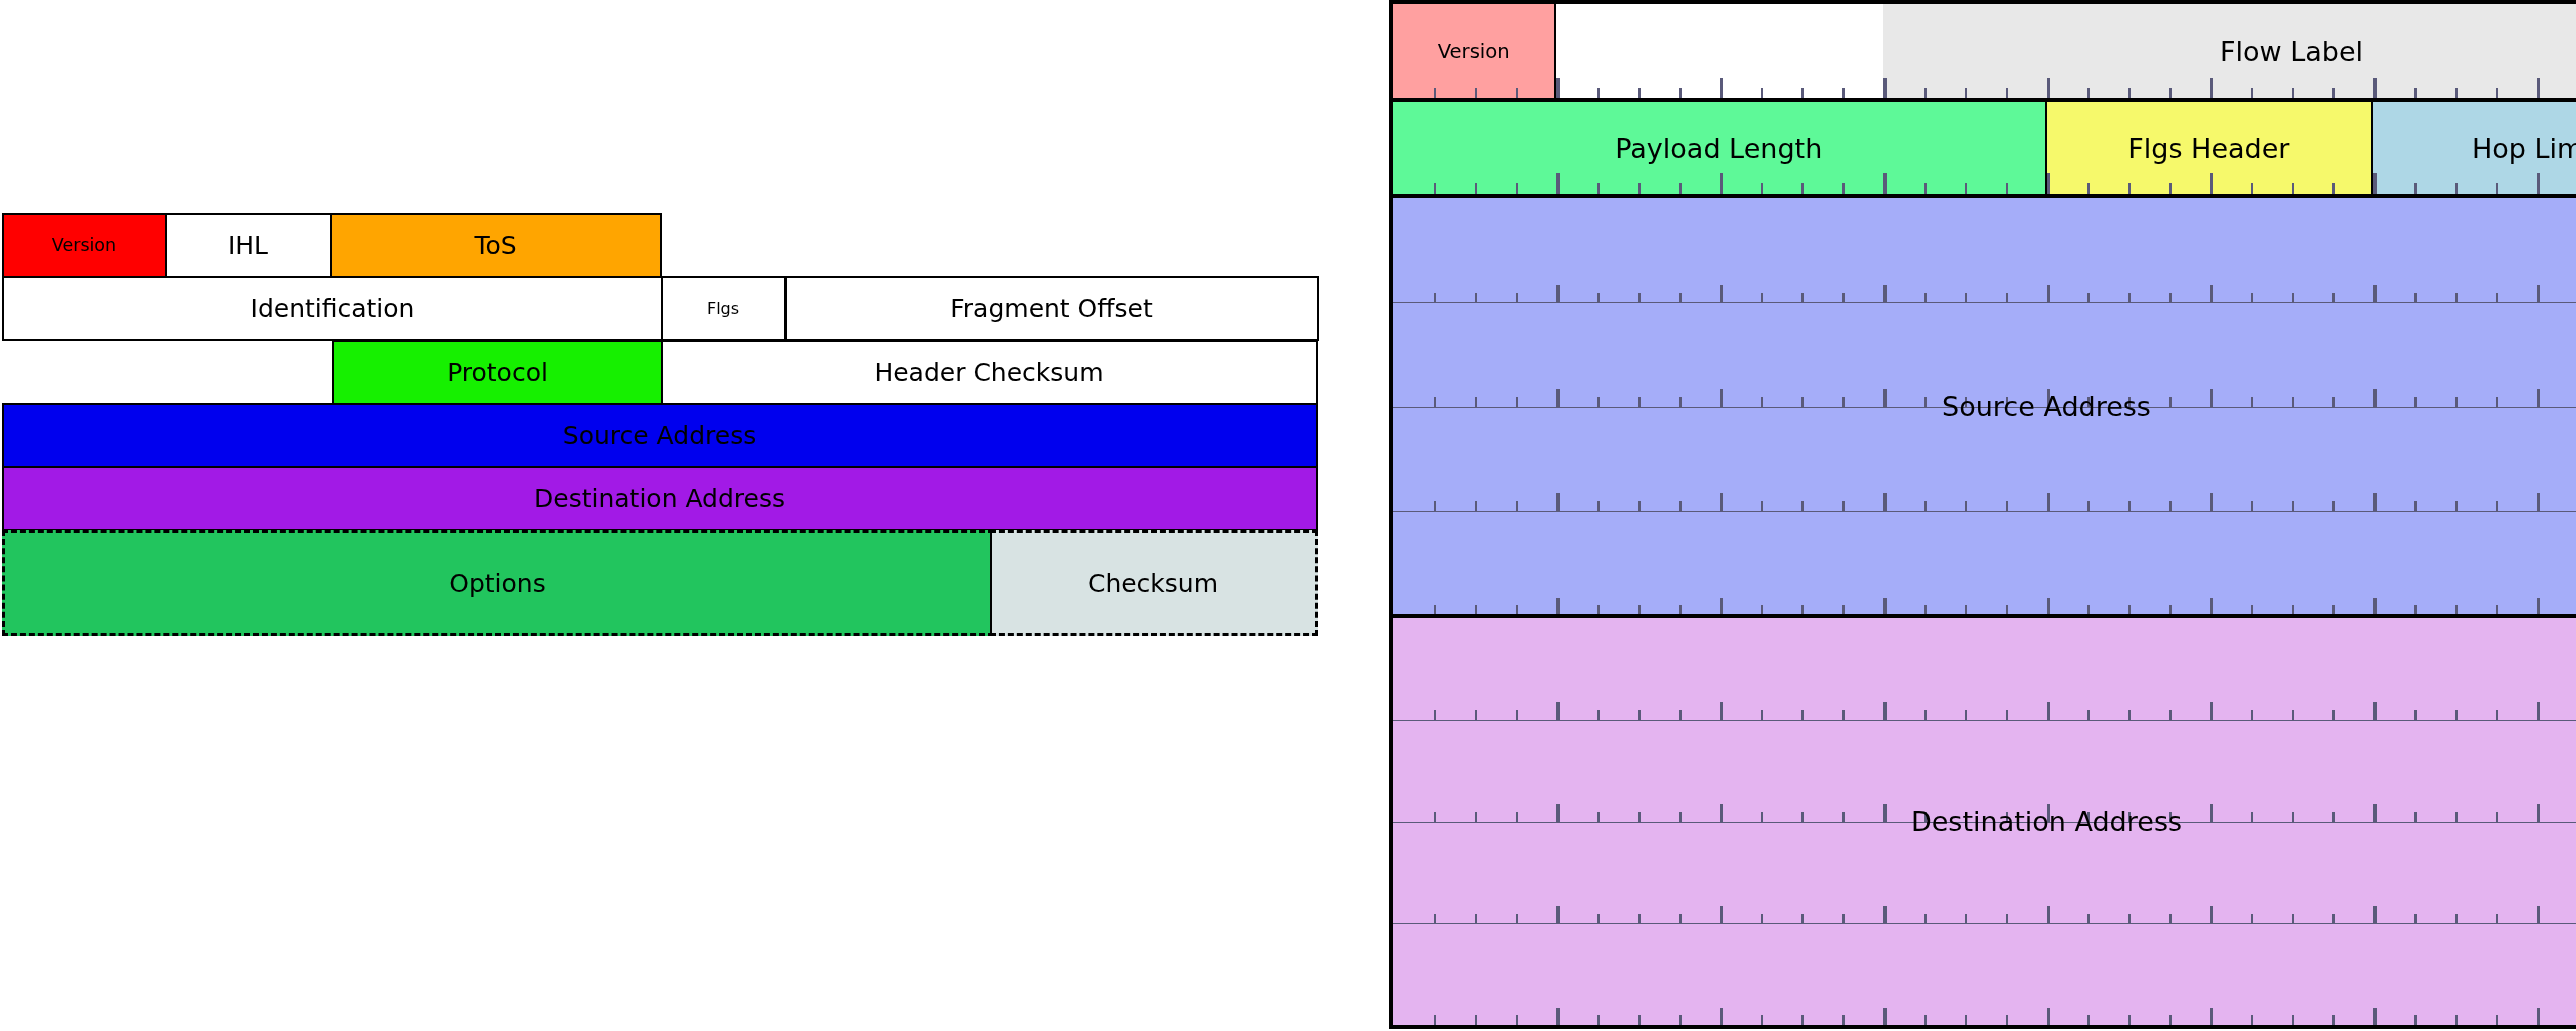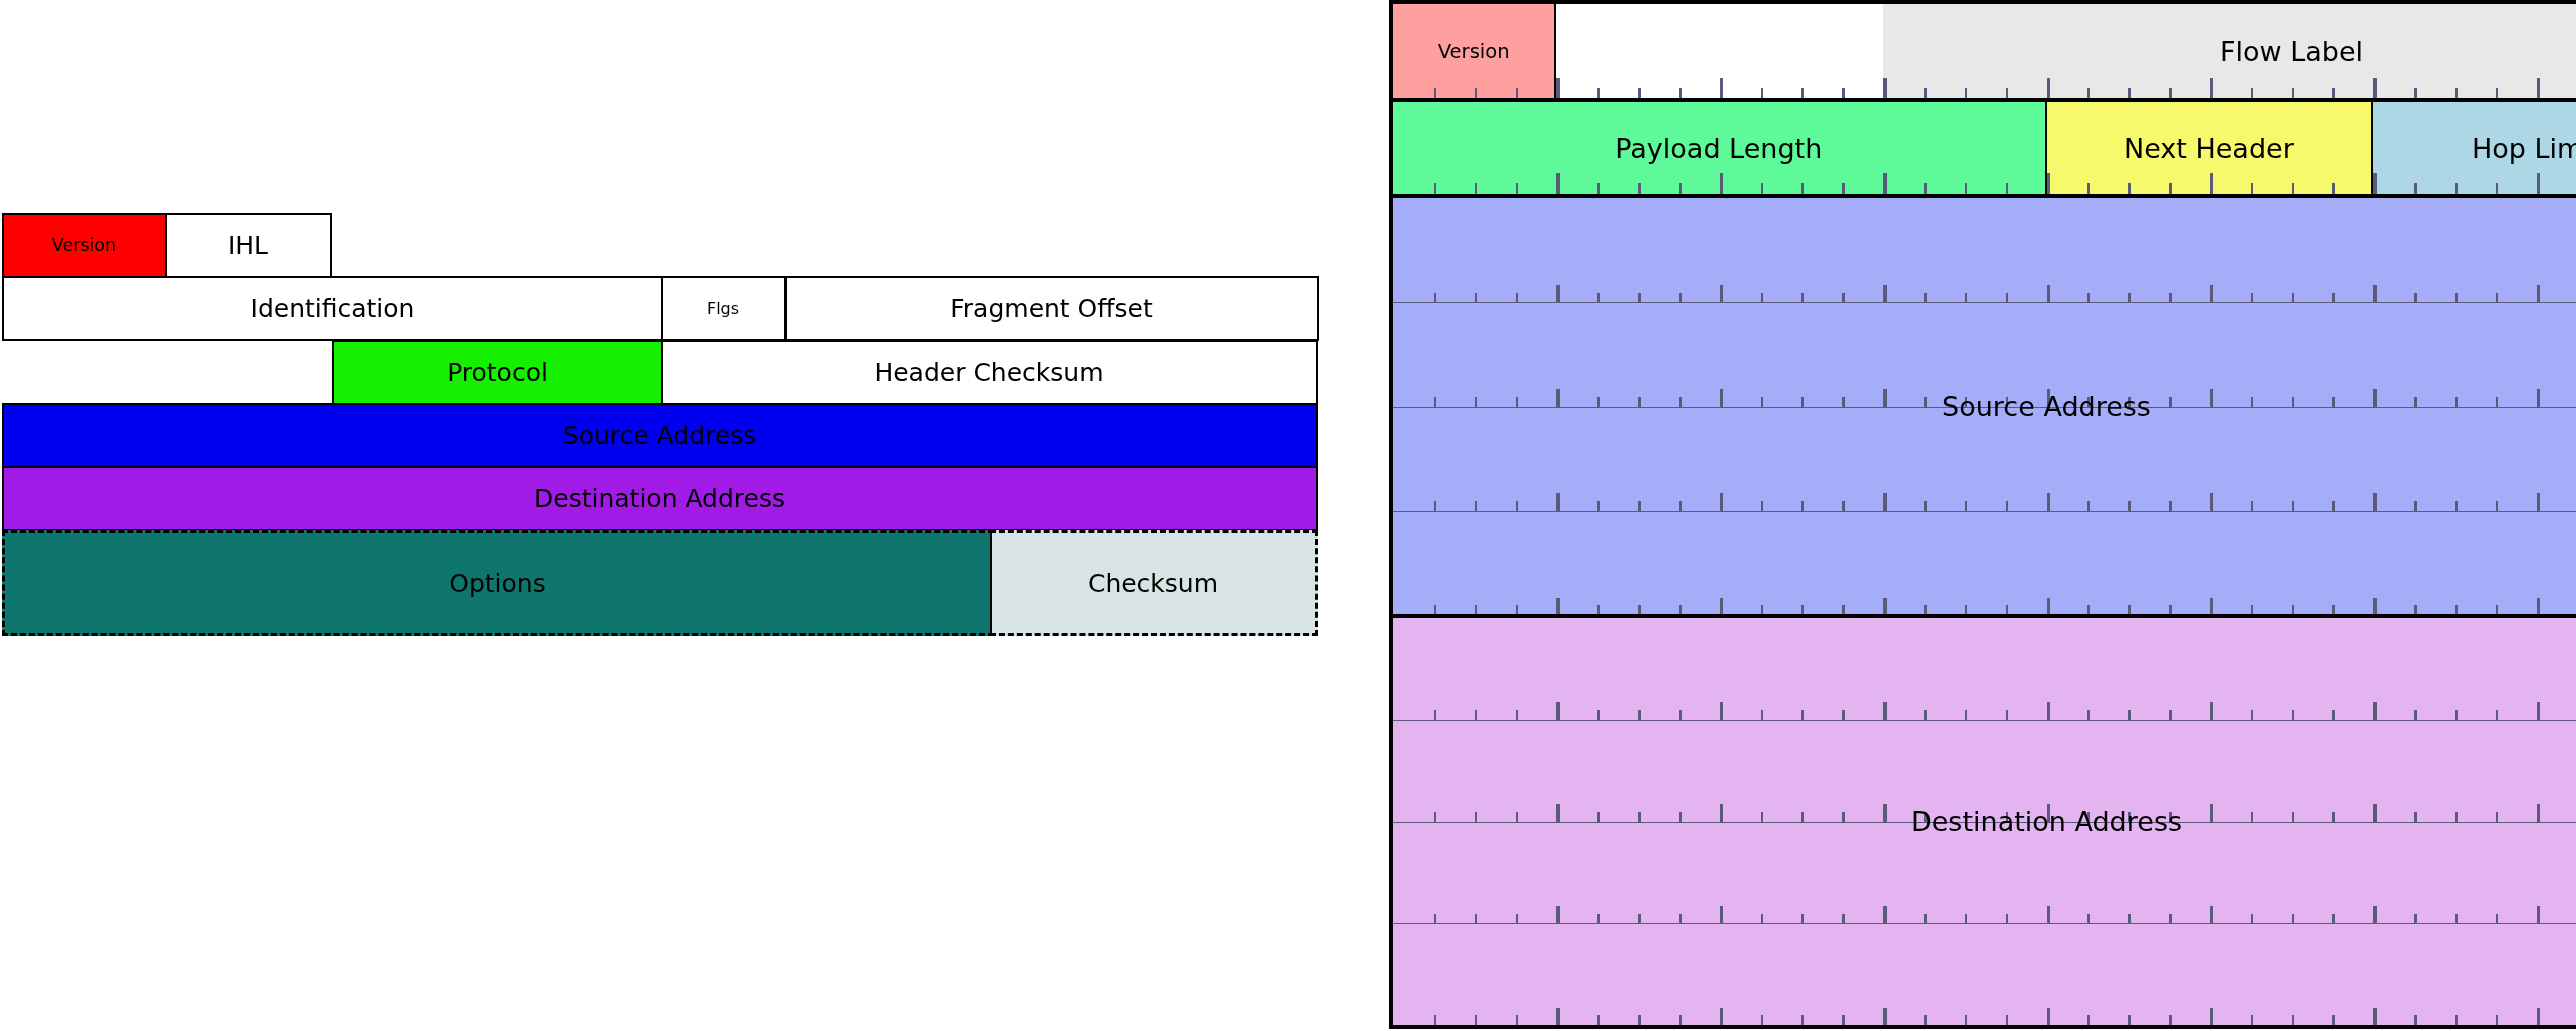--- a/index.html
+++ b/index.html
@@ -38,20 +38,21 @@
   .tick.major{width:3.6px;}
 </style>
 </head>
 <body>
 
 <div class="diagram" id="ipv4">
 
   <div class="v4row" style="position:absolute;left:0;top:0;height:65px;">
     <div class="v4cell small" style="left:0px;width:165px;background:#ff0000;">Version</div>
     <div class="v4cell" style="left:163px;width:167px;background:#ffffff;">IHL</div>
+    <div class="v4cell" style="left:328px;width:332px;background:#ffa500;">ToS</div>
   </div>
 
   <div class="v4row" style="position:absolute;left:0;top:63px;height:65px;">
     <div class="v4cell" style="left:0px;width:662px;background:#ffffff;">Identification</div>
     <div class="v4cell tiny" style="left:659px;width:125px;background:#ffffff;">Flgs</div>
     <div class="v4cell" style="left:783px;width:534px;background:#ffffff;">Fragment Offset</div>
   </div>
 
   <div class="v4row" style="position:absolute;left:0;top:127px;height:65px;">
     <div class="v4cell" style="left:330px;width:332px;background:#16f000;">Protocol</div>
@@ -60,21 +61,21 @@
 
   <div class="v4row" style="position:absolute;left:0;top:190px;height:65px;">
     <div class="v4cell" style="left:0px;width:1316px;background:#0000ee;">Source Address</div>
   </div>
 
   <div class="v4row" style="position:absolute;left:0;top:253px;height:65px;">
     <div class="v4cell" style="left:0px;width:1316px;background:#a21ae6;">Destination Address</div>
   </div>
 
   <div class="v4row" style="position:absolute;left:0;top:317px;height:106px;">
-    <div class="v4cell dashed" style="left:0px;width:992px;background:#0f766e;">Options</div>
+    <div class="v4cell dashed" style="left:0px;width:992px;background:#22c55e;">Options</div>
     <div class="v4cell dashed" style="left:988px;width:328px;background:#d8e3e3;border-left:2.1px solid #000;">Checksum</div>
   </div>
 </div>
 
 <div class="diagram" id="ipv6">
 
   <div class="v6band" style="top:0px;height:103px;">
     <div class="v6cell sep small" style="left:0;width:12.5%;background:#ffa0a0;">Version</div>
     <div class="v6cell" style="left:37.5%;right:0;background:#e8e8e8;">Flow Label</div>
     <div class="ticks-host" style="position:absolute;left:0;right:0;bottom:0;height:20.6px;">
@@ -104,21 +105,21 @@
         <div class="tick major" style="left: 75%; bottom: 0px; background: rgb(90, 90, 122); height: 20.6px;"></div>
         <div class="tick" style="left: 78.125%; bottom: 0px; background: rgb(90, 90, 122); height: 11.3px;"></div>
         <div class="tick" style="left: 81.25%; bottom: 0px; background: rgb(90, 90, 122); height: 11.3px;"></div>
         <div class="tick" style="left: 84.375%; bottom: 0px; background: rgb(90, 90, 122); height: 11.3px;"></div>
         <div class="tick major" style="left: 87.5%; bottom: 0px; background: rgb(90, 90, 122); height: 20.6px;"></div>
       </div>
   </div>
 
   <div class="v6band" style="top:98px;height:100px;">
     <div class="v6cell sep" style="left:0;width:50%;background:#5ef998;">Payload Length</div>
-    <div class="v6cell sep" style="left:50%;width:25%;background:#f6f96b;">Next Header</div>
+    <div class="v6cell sep" style="left:50%;width:25%;background:#f6f96b;">Flgs Header</div>
     <div class="v6cell" style="left:75%;right:0;background:#aed7e6;">Hop Limit</div>
     <div class="ticks-host" style="position:absolute;left:0;right:0;bottom:0;height:20.6px;">
         <div class="tick" style="left: 3.125%; bottom: 0px; background: rgb(90, 90, 122); height: 11.3px;"></div>
         <div class="tick" style="left: 6.25%; bottom: 0px; background: rgb(90, 90, 122); height: 11.3px;"></div>
         <div class="tick" style="left: 9.375%; bottom: 0px; background: rgb(90, 90, 122); height: 11.3px;"></div>
         <div class="tick major" style="left: 12.5%; bottom: 0px; background: rgb(90, 90, 122); height: 20.6px;"></div>
         <div class="tick" style="left: 15.625%; bottom: 0px; background: rgb(90, 90, 122); height: 11.3px;"></div>
         <div class="tick" style="left: 18.75%; bottom: 0px; background: rgb(90, 90, 122); height: 11.3px;"></div>
         <div class="tick" style="left: 21.875%; bottom: 0px; background: rgb(90, 90, 122); height: 11.3px;"></div>
         <div class="tick major" style="left: 25%; bottom: 0px; background: rgb(90, 90, 122); height: 20.6px;"></div>

